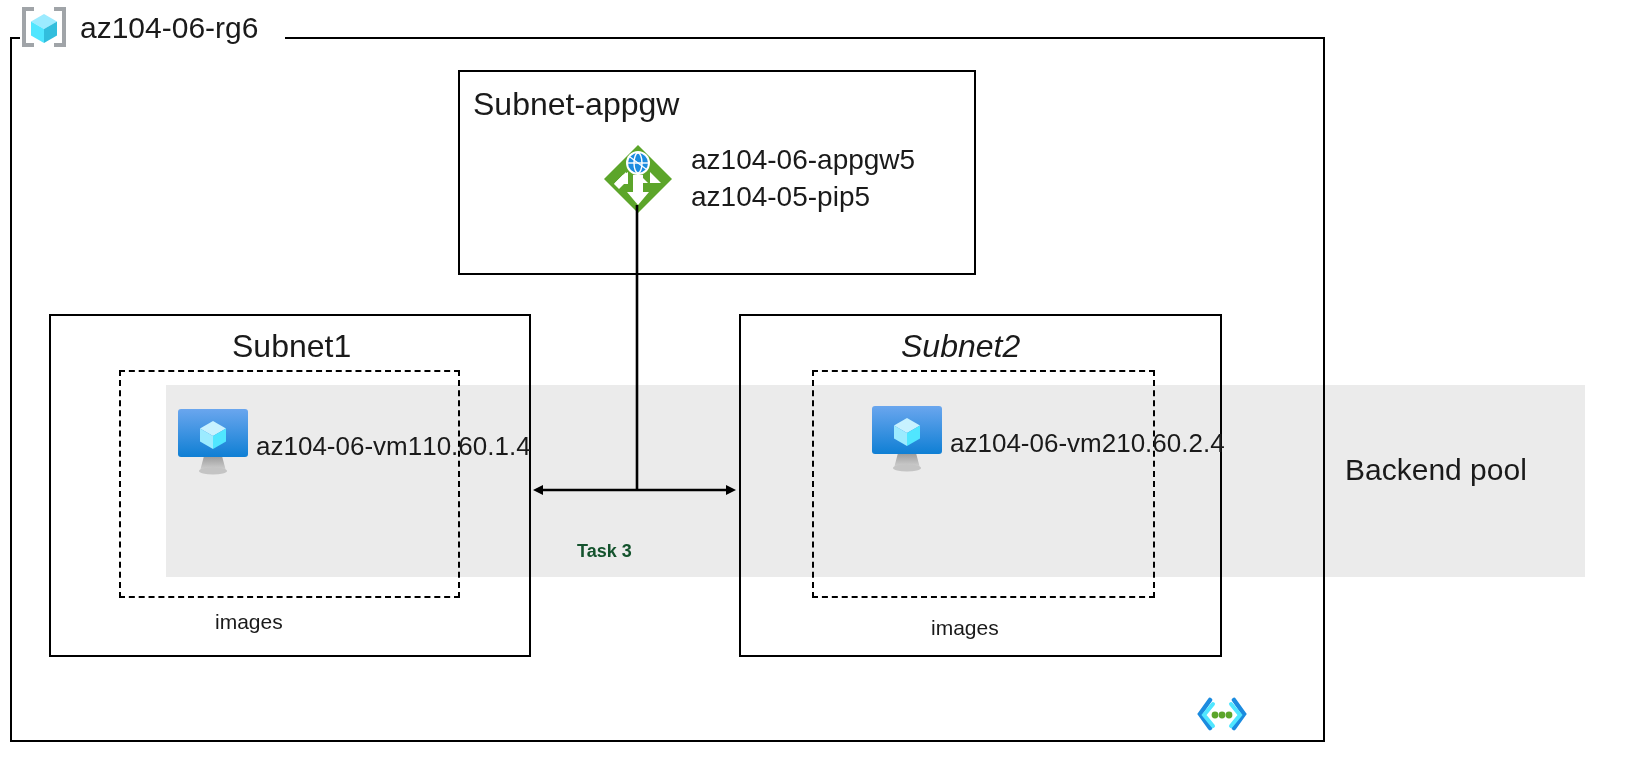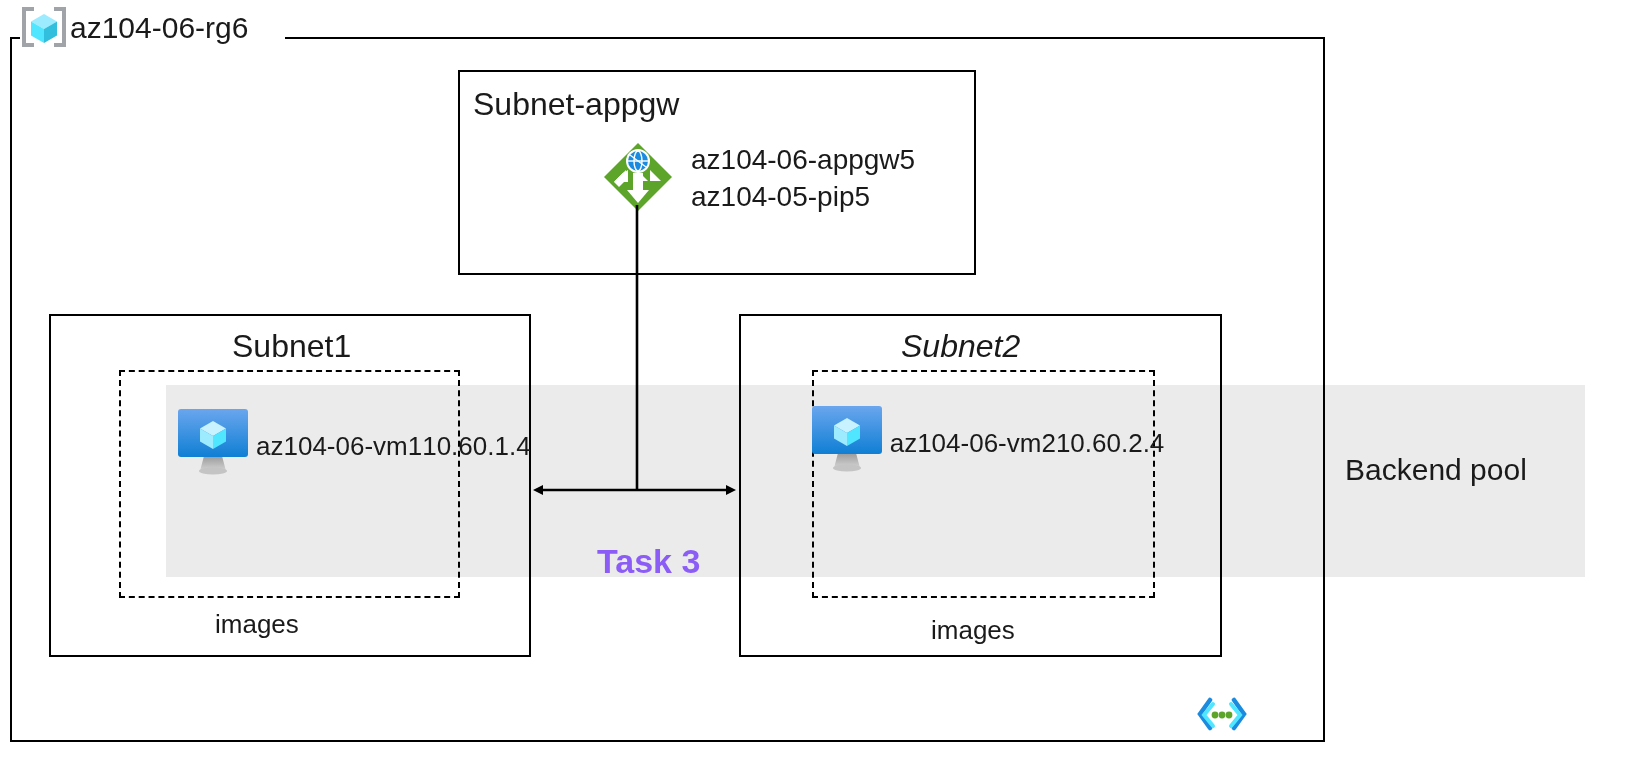--- a/index.html
+++ b/index.html
@@ -53,20 +53,21 @@
     top: 22px;
     width: 265px;
     height: 32px;
     background: #ffffff;
   }
   .rg-header {
     left: 18px;
     top: 6px;
     display: flex;
     align-items: center;
+    gap: 10px;
   }
   .rg-title {
     font-size: 30px;
     color: #1a1a1a;
     white-space: nowrap;
     line-height: 1.1;
   }
 
   
   .rg-icon { position: relative; width: 52px; height: 42px; }
@@ -113,46 +114,46 @@
   }
   .dashed1 { left: 119px; top: 370px; width: 341px; height: 228px; }
   .dashed2 { left: 812px; top: 370px; width: 343px; height: 228px; }
 
   .vm-group {
     display: flex;
     flex-direction: row;
     align-items: center;
   }
   .vm1 { left: 170px; top: 403px; width: 240px; }
-  .vm2 { left: 864px; top: 400px; width: 240px; justify-content: center; }
+  .vm2 { left: 864px; top: 400px; width: 240px; }
   .vm-name, .vm-ip {
     font-size: 26px;
     color: #1a1a1a;
     white-space: nowrap;
     line-height: 1.32;
     text-align: center;
   }
   .vm-icon-wrap { width: 86px; height: 74px; margin-bottom: 12px; }
 
   
   .subnet-foot {
-    font-size: 26px;
+    font-size: 21px;
     color: #1a1a1a;
     white-space: nowrap;
     line-height: 1.2;
   }
   .foot1 { left: 215px; top: 609px; }
   .foot2 { left: 931px; top: 615px; }
 
   
   .appgw-row {
     left: 601px;
     top: 138px;
     display: flex;
-    align-items: center;
+    align-items: flex-end;
     gap: 16px;
   }
   .appgw-icon-wrap { width: 74px; height: 74px; flex: 0 0 auto; }
   .appgw-labels {
     padding-top: 4px;
     font-size: 28px;
     color: #1a1a1a;
     line-height: 1.32;
     white-space: nowrap;
   }
@@ -161,26 +162,25 @@
   .connector-svg {
     left: 0;
     top: 0;
     width: 1625px;
     height: 761px;
     pointer-events: none;
   }
   .task-label {
     left: 577px;
     top: 541px;
-    font-size: 34px;
+    font-size: 18px;
     font-weight: bold;
-    color: #8b5cf6;
+    color: #14532d;
     white-space: nowrap;
     line-height: 1.2;
-    margin-left: 20px;
   }
 
   
   .code-icon-wrap { left: 1196px; top: 697px; width: 52px; height: 34px; }
 </style>
 </head>
 <body>
 
 <div id="canvas">
 

